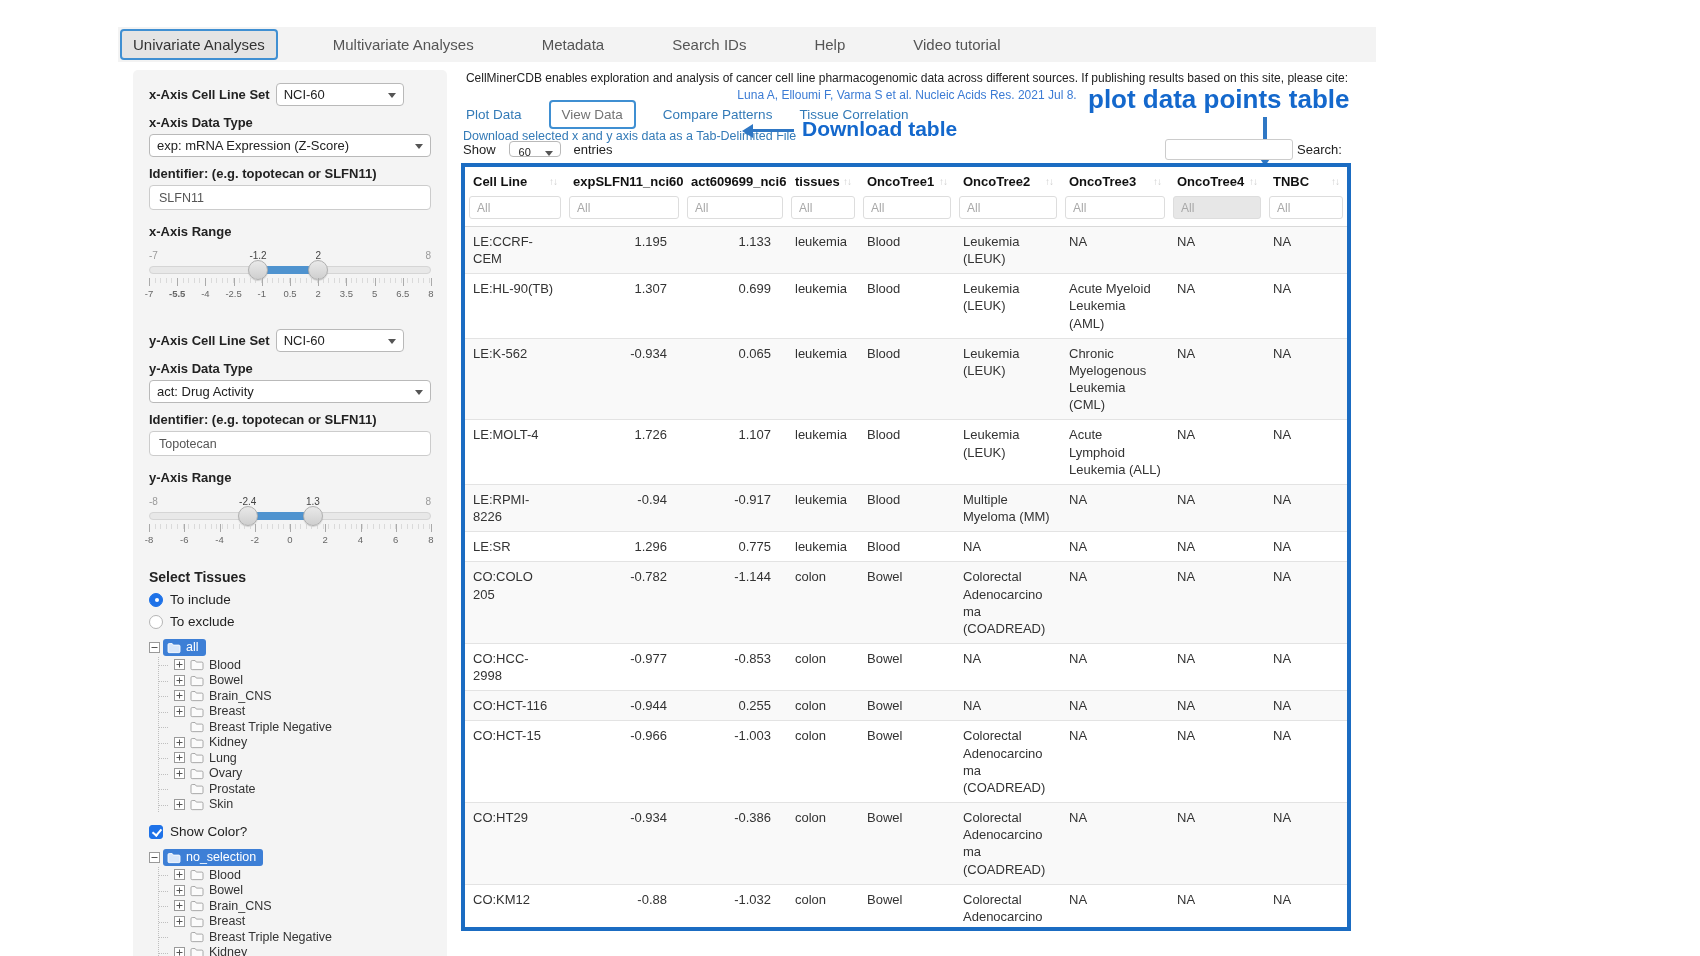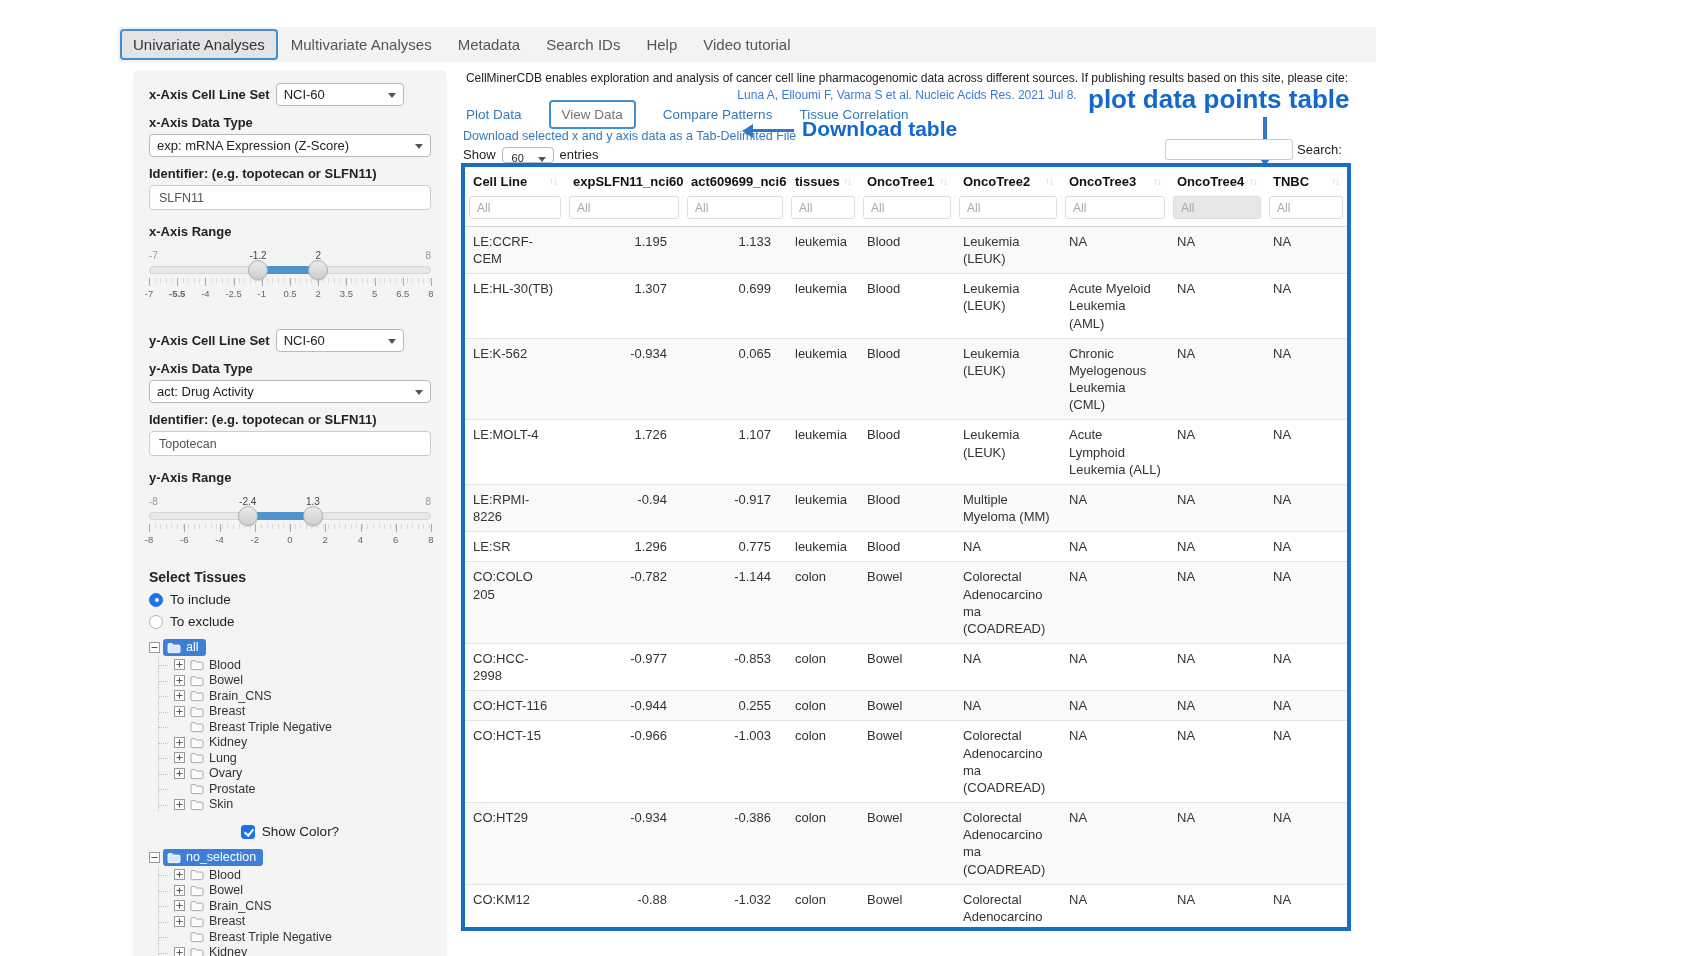--- a/index.html
+++ b/index.html
@@ -5,21 +5,21 @@
   * { margin:0; padding:0; box-sizing:border-box; }
   html,body { background:#fff; }
   body {
     width:1700px; height:956px; position:relative;
     font-family:"Liberation Sans","DejaVu Sans",sans-serif;
     color:#333; overflow:hidden;
   }
   
   #navbar {
     position:absolute; left:118px; top:27px; width:1258px; height:35px;
-    background:#f3f3f3; display:flex; align-items:center; font-size:15px; color:#555;
+    background:#f3f3f3; display:flex; align-items:center; font-size:15px; color:#555;gap:42px;
   }
   .nav-tab { padding:7px 13px; cursor:pointer; white-space:nowrap; }
   .nav-tab.active {
     background:#e4e4e4; border:2px solid #3f8fd2; border-radius:4px;
     padding:5px 11px; color:#333; margin-left:2px;
   }
   
   #sidebar {
     position:absolute; left:133px; top:70px; width:314px; min-height:790px;
     background:#f4f4f4; border-radius:5px; padding:13px 16px 10px 16px; font-size:13px;
@@ -91,21 +91,21 @@
   .ann-blue { color:#1468cc; font-weight:bold; }
   #ann-download { position:absolute; left:752px; top:117px; display:flex; align-items:center; gap:8px; font-size:21px; }
   .h-arrow { position:relative; width:42px; height:3px; background:#2f77c4; margin-top:3px; }
   .h-arrow::before { content:""; position:absolute; left:-10px; top:-5.5px; width:0; height:0;
     border-right:11px solid #2f77c4; border-top:7px solid transparent; border-bottom:7px solid transparent; }
   #ann-plot { position:absolute; left:1088px; top:84px; font-size:26px; white-space:nowrap; }
   .v-arrow { position:absolute; left:1263px; top:117px; width:4px; height:40px; background:#2f77c4; }
   .v-arrow::after { content:""; position:absolute; left:-5px; bottom:-9px; width:0; height:0;
     border-top:10px solid #2f77c4; border-left:7px solid transparent; border-right:7px solid transparent; }
   
-  #show-row { position:absolute; left:463px; top:147px; display:flex; align-items:flex-start; gap:6px; font-size:13px; color:#222; }
+  #show-row { position:absolute; left:463px; top:141px; display:flex; align-items:center; gap:13px; font-size:13px; color:#222; }
   #entries-select-wrap { width:52px; height:16px; background:#fff; }
   #entries-select-wrap select { height:20px; font-size:11px; padding-left:9px; }
   #search-input { position:absolute; left:1165px; top:139px; width:128px; height:21px; border:1px solid #ccc; border-radius:3px; padding:0 6px; font-size:12px; }
   #search-label { position:absolute; left:1297px; top:142px; font-size:13px; color:#222; }
   
   #table-box {
     position:absolute; left:461px; top:163px; width:890px; height:768px;
     border:4px solid #1b6cc2; background:#fff; overflow:hidden;
   }
   #tbl { width:882px; border-collapse:collapse; table-layout:fixed; font-size:13px; }
@@ -391,21 +391,21 @@
           <span class="tree-folder">
             <svg width="14" height="12" viewBox="0 0 16 14">
               <path d="M1 3.2 Q1 1.8 2.4 1.8 L5.8 1.8 L7.2 3.6 L13.6 3.6 Q15 3.6 15 5 L15 11 Q15 12.4 13.6 12.4 L2.4 12.4 Q1 12.4 1 11 Z" fill="#fbfbfb" stroke="#9a9a9a" stroke-width="1"></path>
             </svg>
           </span>
           <span class="tree-label">Skin</span>
         </li>
       </ul>
   </div>
 
-  <label class="choice-row" style="margin-top:12px;justify-content:center;">
+  <label class="choice-row" style="margin-top:12px;">
     <span class="checkbox checked"></span>
     <span>Show Color?</span>
   </label>
 
   <div class="tree" id="tree-1">
     <div class="tree-root">
       <span class="tree-toggle-open">
           <svg width="11" height="11" viewBox="0 0 11 11">
             <rect x="0.5" y="0.5" width="10" height="10" fill="#fff" stroke="#9a9a9a"></rect>
             <line x1="2.5" y1="5.5" x2="8.5" y2="5.5" stroke="#555"></line>
@@ -585,21 +585,21 @@
           <td class="num">1.195</td>
           <td class="num">1.133</td>
           <td>leukemia</td>
           <td>Blood</td>
           <td>Leukemia (LEUK)</td>
           <td>NA</td>
           <td>NA</td>
           <td>NA</td>
         </tr>
         <tr>
-          <td>LE:HL-30(TB)</td>
+          <td>LE:HL-90(TB)</td>
           <td class="num">1.307</td>
           <td class="num">0.699</td>
           <td>leukemia</td>
           <td>Blood</td>
           <td>Leukemia (LEUK)</td>
           <td>Acute Myeloid Leukemia (AML)</td>
           <td>NA</td>
           <td>NA</td>
         </tr>
         <tr>

